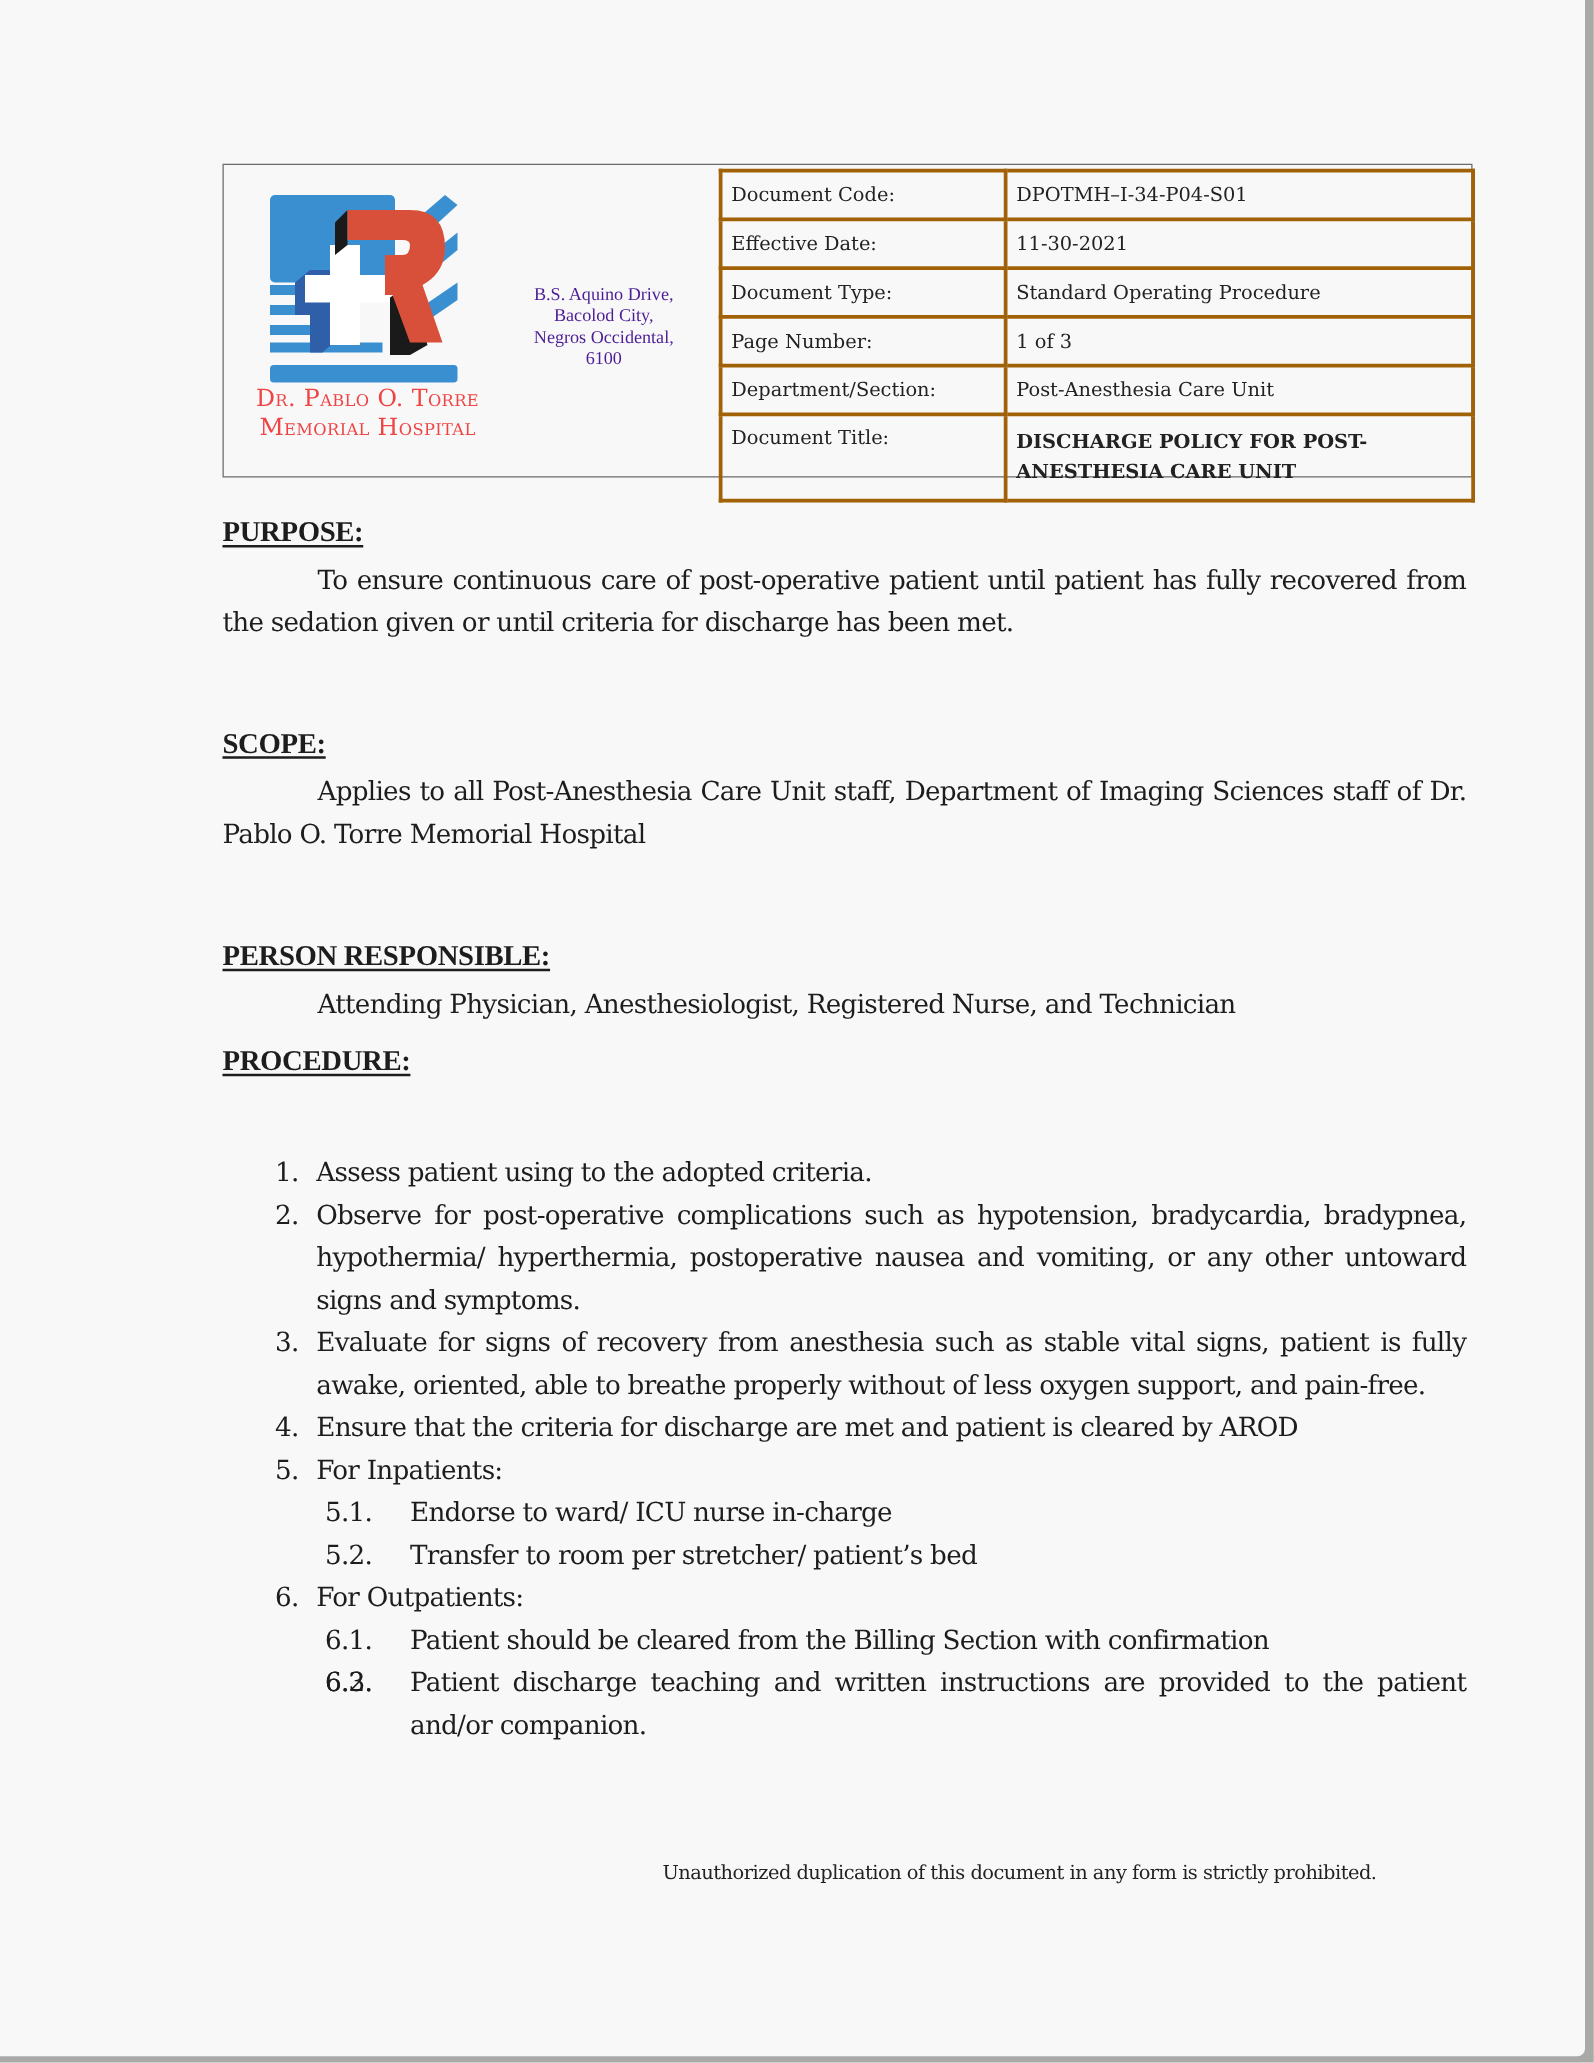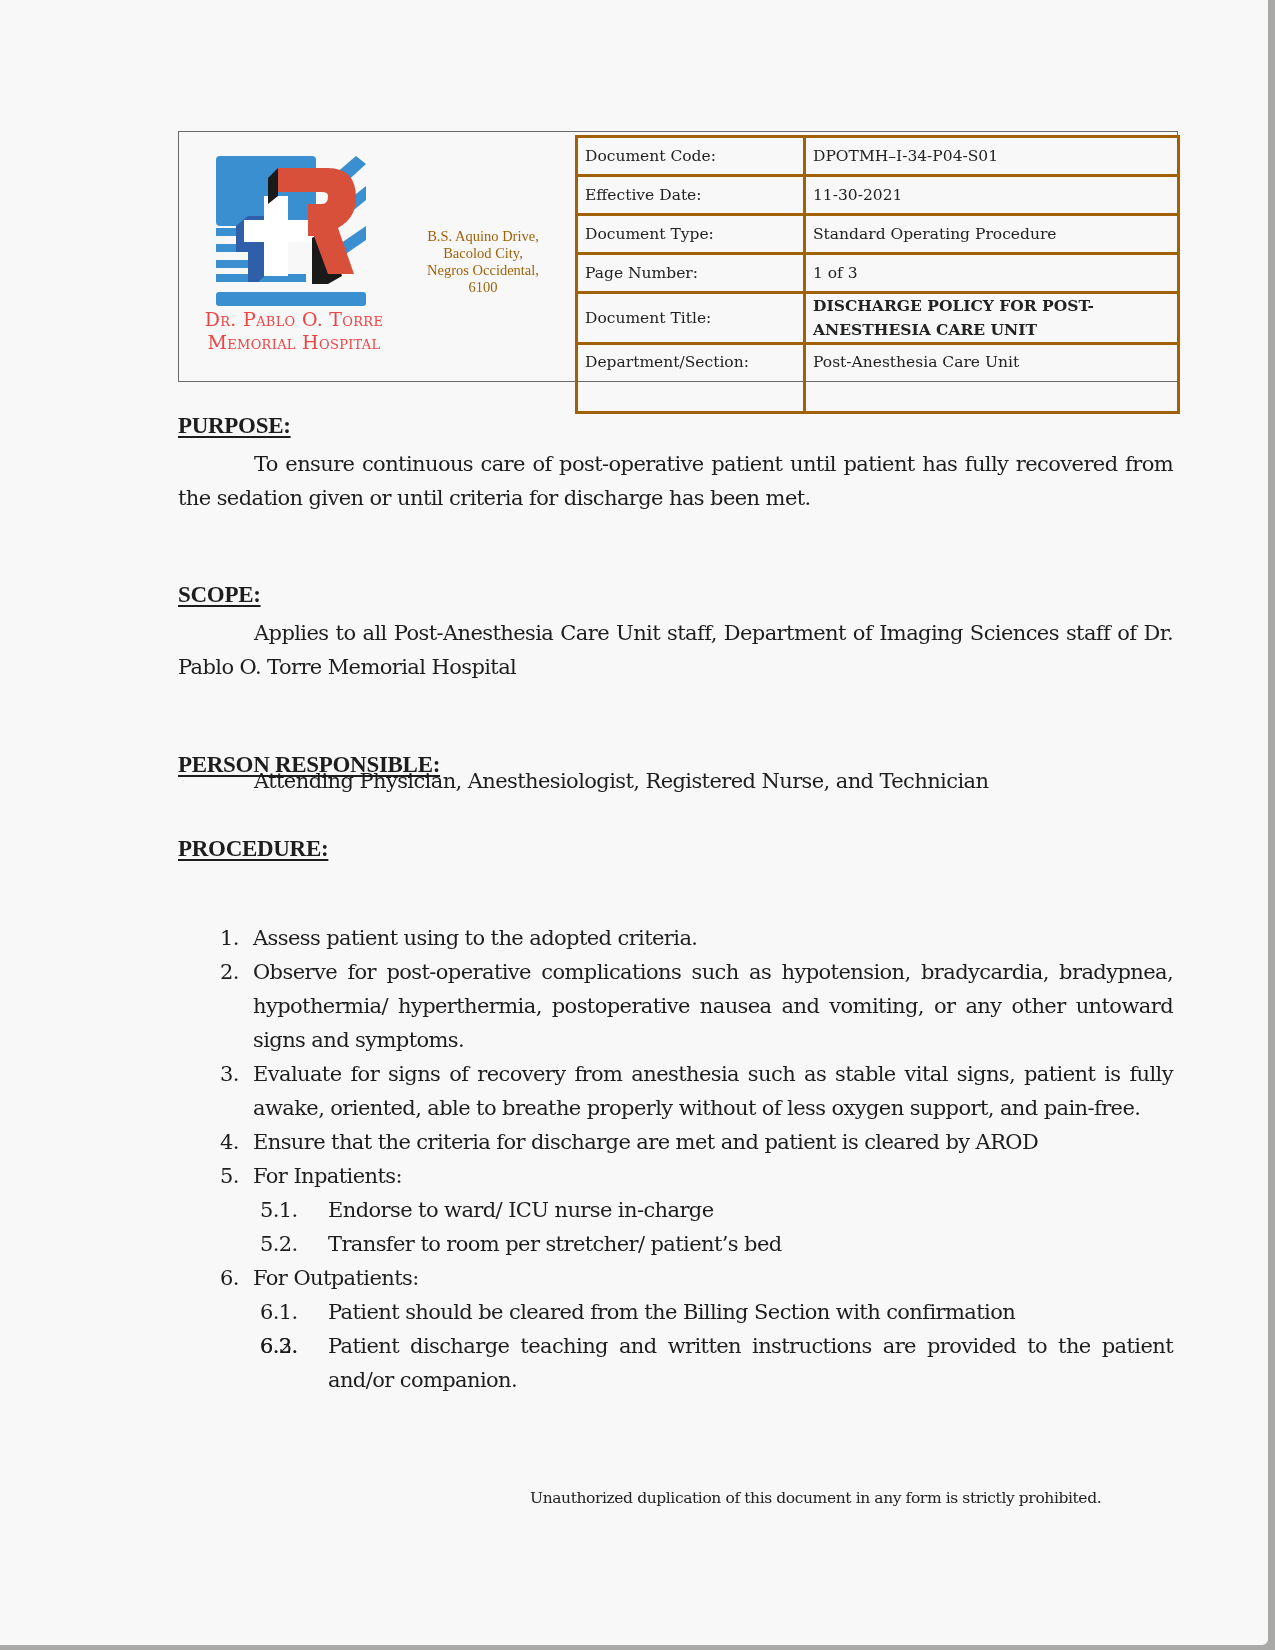--- a/index.html
+++ b/index.html
@@ -31,21 +31,21 @@
       font-family: "DejaVu Serif", serif;
       font-variant: small-caps;
       font-size: 19px; line-height: 23px; letter-spacing: 0.3px;
       color: #ef4444;
     }
     .address {
       position: absolute; left: 215px; top: 96px; width: 178px;
       text-align: center;
       font-family: "Liberation Serif", serif;
       font-size: 14.5px; line-height: 17px;
-      color: #a16207;
+      color: #4c1d95;
     }
     .info {
       position: absolute; left: 396px; top: 3px;
       width: 605px; border-collapse: collapse;
       font-family: "DejaVu Serif", serif;
       font-size: 15.5px;
     }
     .info td {
       border: 3px solid #a16207;
       padding: 0 7px;
@@ -158,39 +158,39 @@
       </tr>
       <tr>
         <td class="lbl">Document Type:</td>
         <td>Standard Operating Procedure</td>
       </tr>
       <tr>
         <td class="lbl">Page Number:</td>
         <td>1 of 3</td>
       </tr>
       <tr>
+        <td class="lbl">Department/Section:</td>
+        <td>Post-Anesthesia Care Unit</td>
+      </tr>
+      <tr>
         <td class="lbl">Document Title:</td>
         <td class="title">DISCHARGE POLICY FOR POST-ANESTHESIA CARE UNIT</td>
-      </tr>
-      <tr>
-        <td class="lbl">Department/Section:</td>
-        <td>Post-Anesthesia Care Unit</td>
       </tr>
     </tbody>
       </table>
   </div>
 
   <div class="section-head" style="top:413px;">PURPOSE:</div>
   <div class="para" style="top:447px;">To ensure continuous care of post-operative patient until patient has fully recovered from the sedation given or until criteria for discharge has been met.</div>
 
   <div class="section-head" style="top:582px;">SCOPE:</div>
   <div class="para" style="top:616px;">Applies to all Post-Anesthesia Care Unit staff, Department of Imaging Sciences staff of Dr. Pablo O. Torre Memorial Hospital</div>
 
   <div class="section-head" style="top:752px;">PERSON RESPONSIBLE:</div>
-  <div class="para" style="top:764px;">Attending Physician, Anesthesiologist, Registered Nurse, and Technician</div>
+  <div class="para" style="top:786px;">Attending Physician, Anesthesiologist, Registered Nurse, and Technician</div>
 
   <div class="section-head" style="top:836px;">PROCEDURE:</div>
   <div class="plist" style="top:921px;">
     <div class="pitem">
       <span class="num">1.</span>
       <span>Assess patient using to the adopted criteria.</span>
     </div>
     <div class="pitem">
       <span class="num">2.</span>
       <span>Observe for post-operative complications such as hypotension, bradycardia, bradypnea, hypothermia/ hyperthermia, postoperative nausea and vomiting, or any other untoward signs and symptoms.</span>

